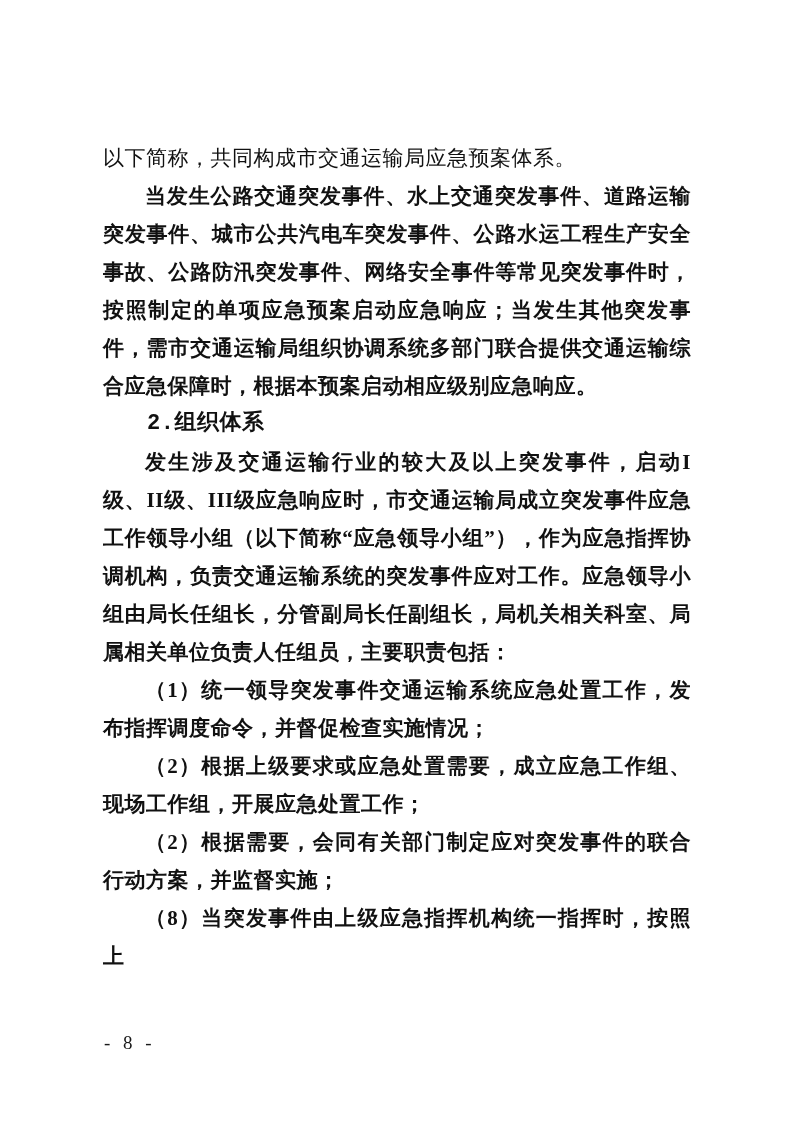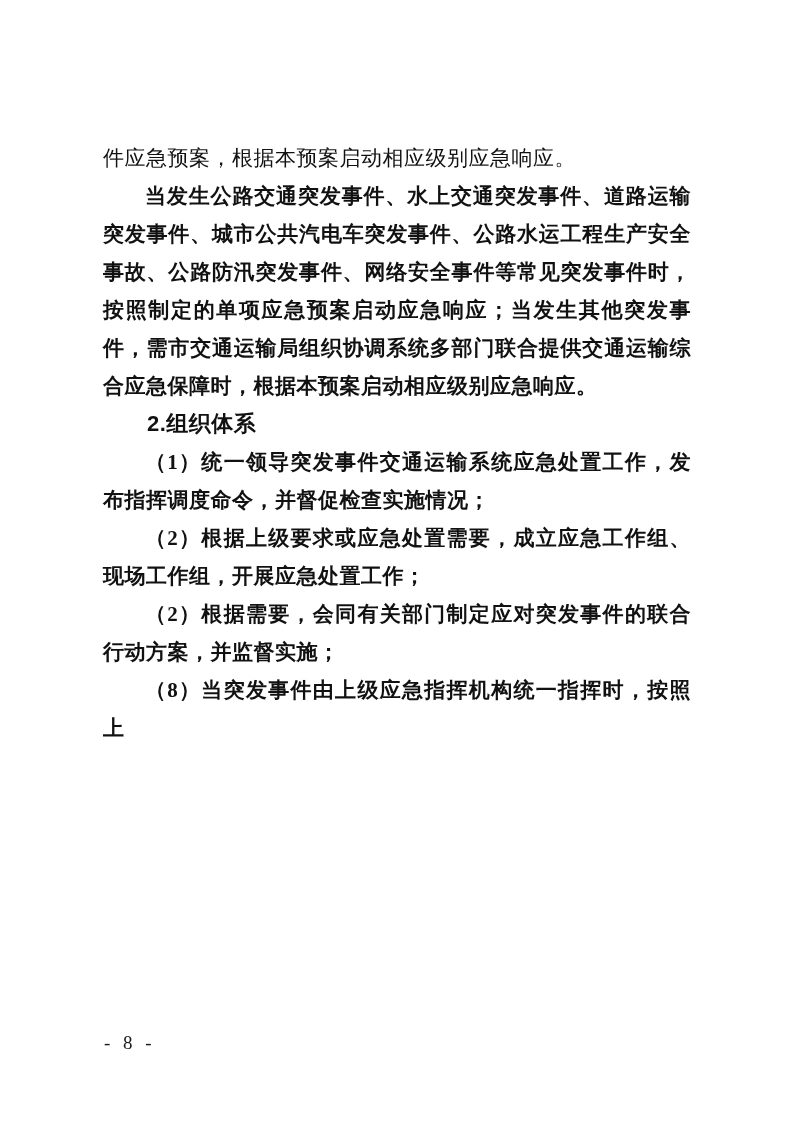--- a/index.html
+++ b/index.html
@@ -33,21 +33,21 @@
   }
   p.body-indent {
     text-indent: 2em;
     font-weight: bold;
   }
   p.body-noindent {
     text-indent: 0;
   }
   p.heading1 {
     text-indent: 2em;
-    font-family: Liberation Sans, sans-serif;
+    font-family: Liberation Mono, monospace;
     font-weight: 700;
     font-size: 22px;
     letter-spacing: 0.5px;
   }
   p.heading2 {
     text-indent: 2em;
     font-size: 22px;
     letter-spacing: 1px;
   }
   .page-number {
@@ -60,23 +60,24 @@
     color: #1a1a1a;
     font-family: "Liberation Serif", serif;
   }
 </style>
 </head>
 <body>
 
 <div class="page">
 
   <div class="text-block">
-    <p class="body-noindent">件应急预案，根据本预案启动相应级别应急响应。</p>
+    <p class="body-noindent">以下简称，共同构成市交通运输局应急预案体系。</p>
     <p class="body-indent">当发生公路交通突发事件、水上交通突发事件、道路运输突发事件、城市公共汽电车突发事件、公路水运工程生产安全事故、公路防汛突发事件、网络安全事件等常见突发事件时，按照制定的单项应急预案启动应急响应；当发生其他突发事件，需市交通运输局组织协调系统多部门联合提供交通运输综合应急保障时，根据本预案启动相应级别应急响应。</p>
     <p class="heading1">2.组织体系</p>
+    <p class="body-indent">发生涉及交通运输行业的较大及以上突发事件，启动I级、II级、III级应急响应时，市交通运输局成立突发事件应急工作领导小组（以下简称“应急领导小组”），作为应急指挥协调机构，负责交通运输系统的突发事件应对工作。应急领导小组由局长任组长，分管副局长任副组长，局机关相关科室、局属相关单位负责人任组员，主要职责包括：</p>
     <p class="body-indent">（1）统一领导突发事件交通运输系统应急处置工作，发布指挥调度命令，并督促检查实施情况；</p>
     <p class="body-indent">（2）根据上级要求或应急处置需要，成立应急工作组、现场工作组，开展应急处置工作；</p>
     <p class="body-indent">（2）根据需要，会同有关部门制定应对突发事件的联合行动方案，并监督实施；</p>
     <p class="body-indent">（8）当突发事件由上级应急指挥机构统一指挥时，按照上</p>
   </div>
 
   <div class="page-number">- 8 -</div>
 
 </div>
 

